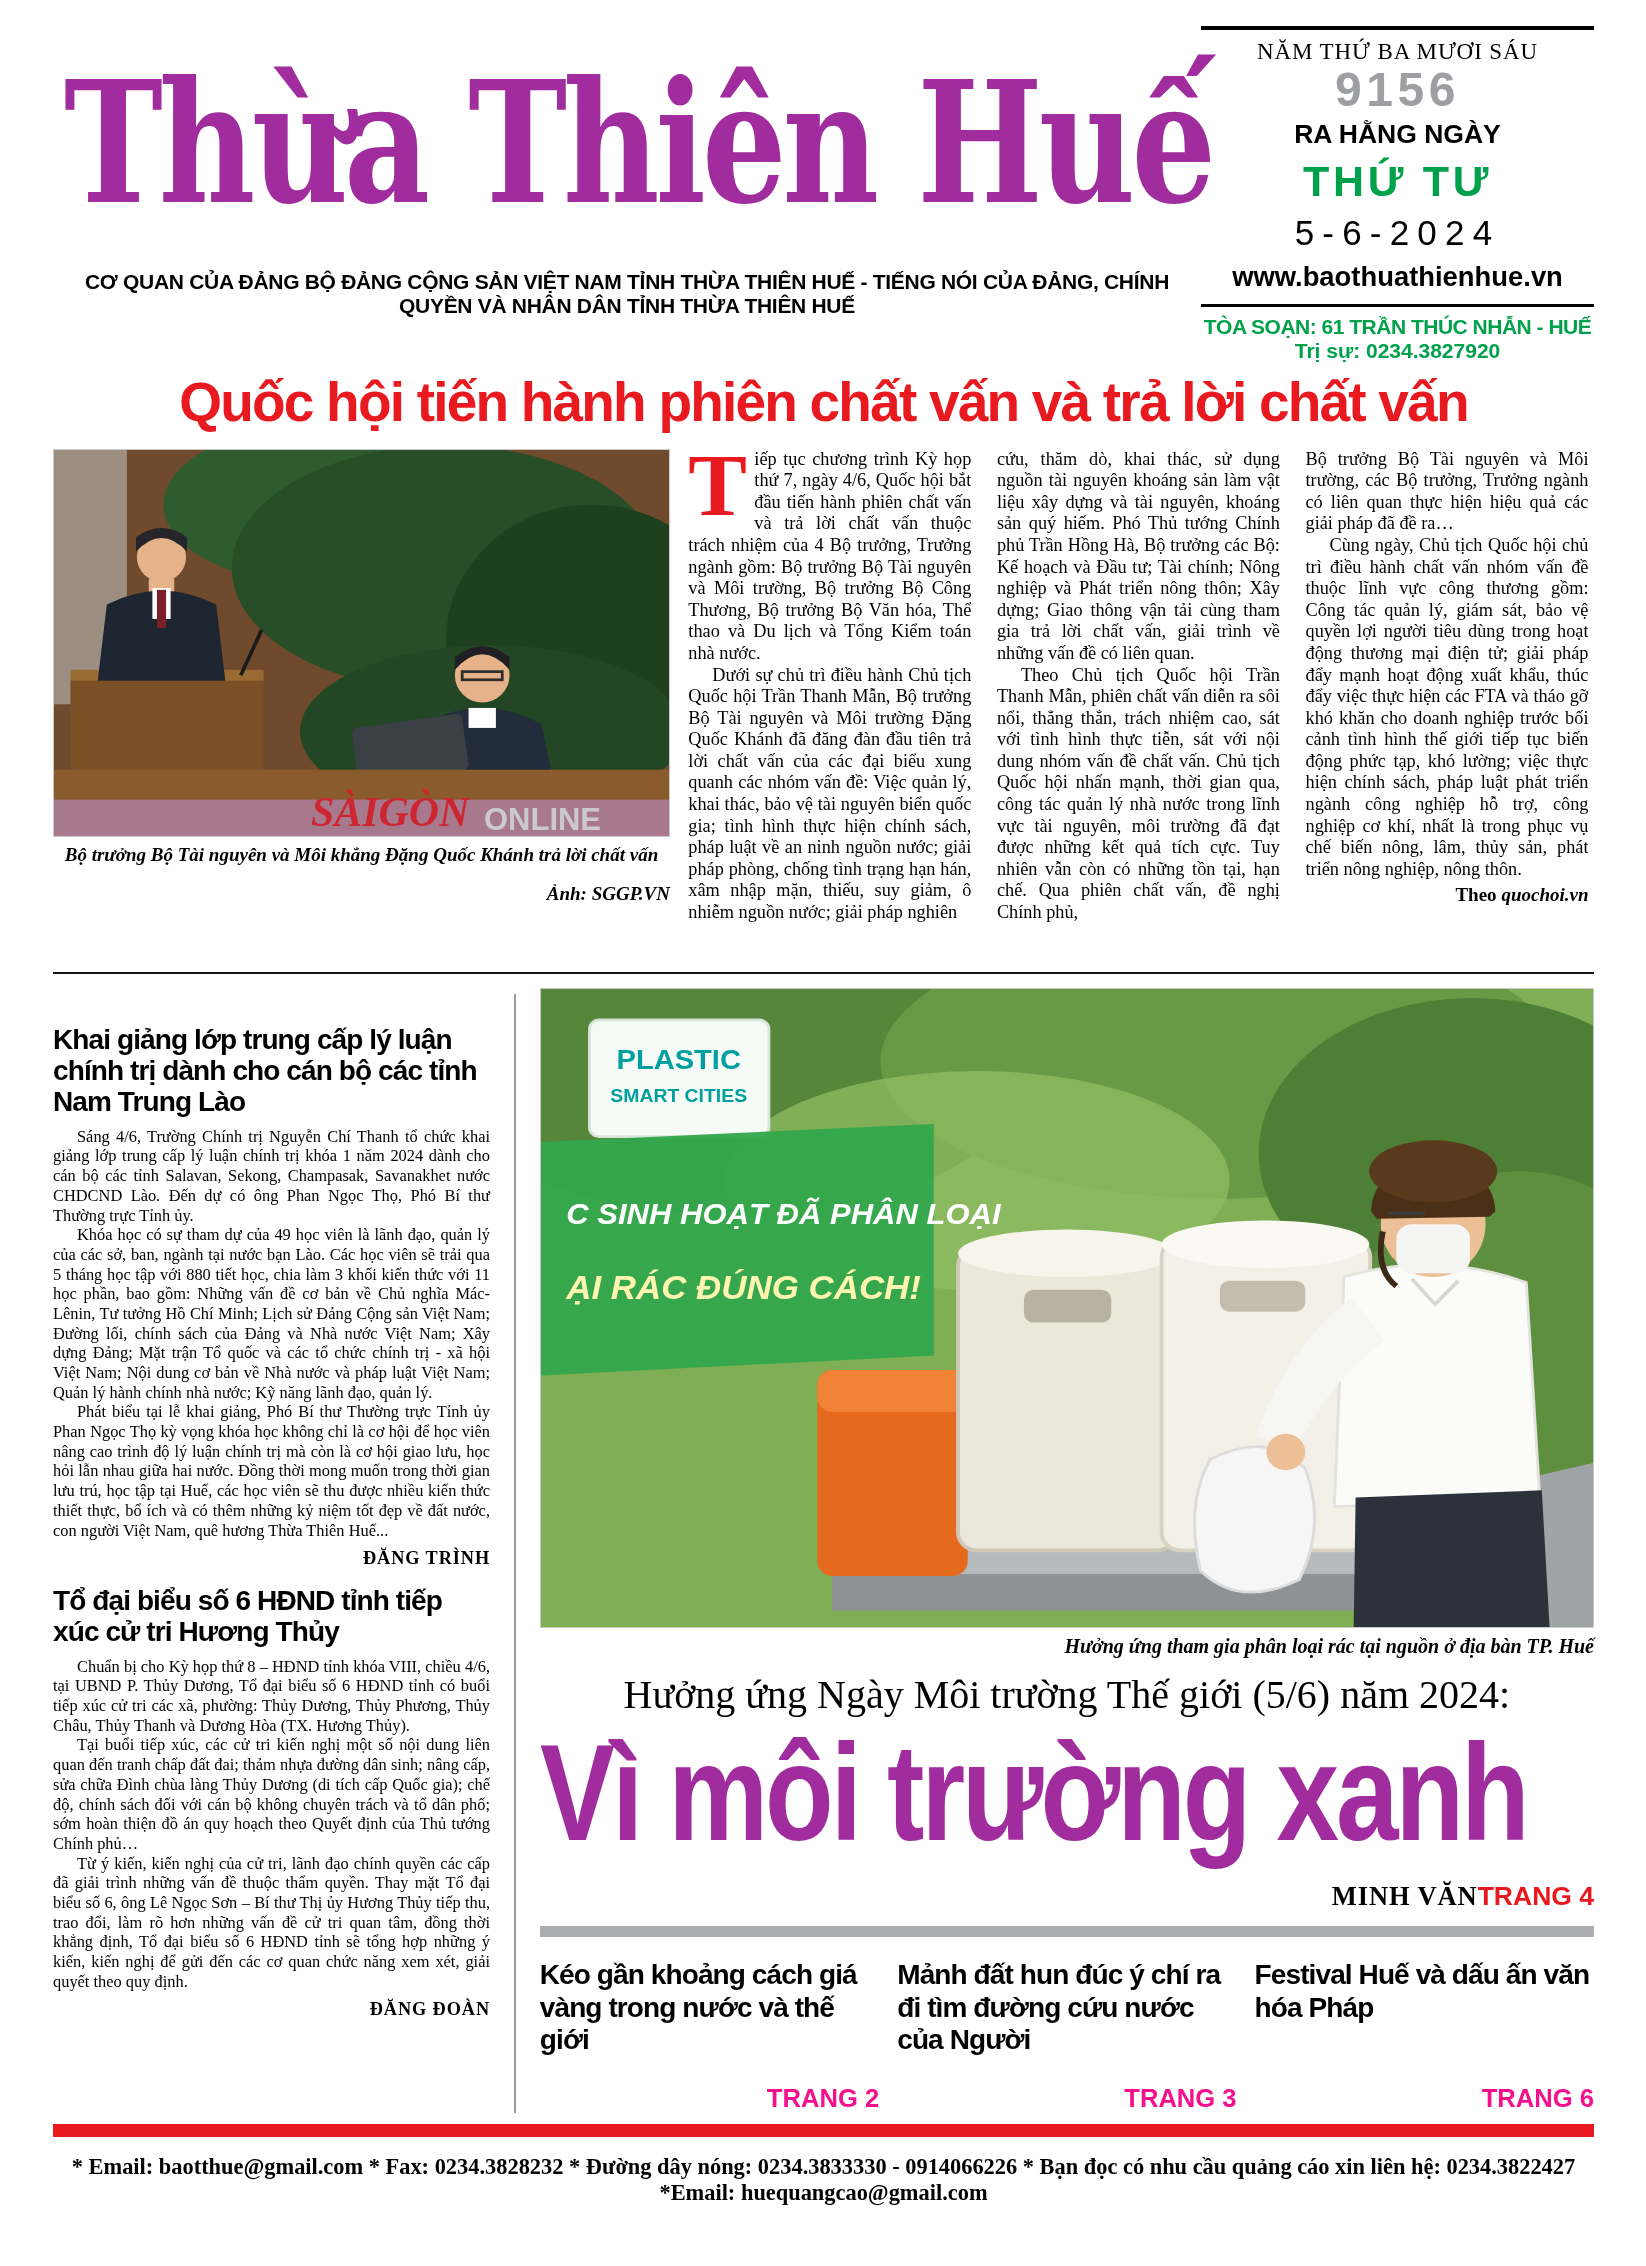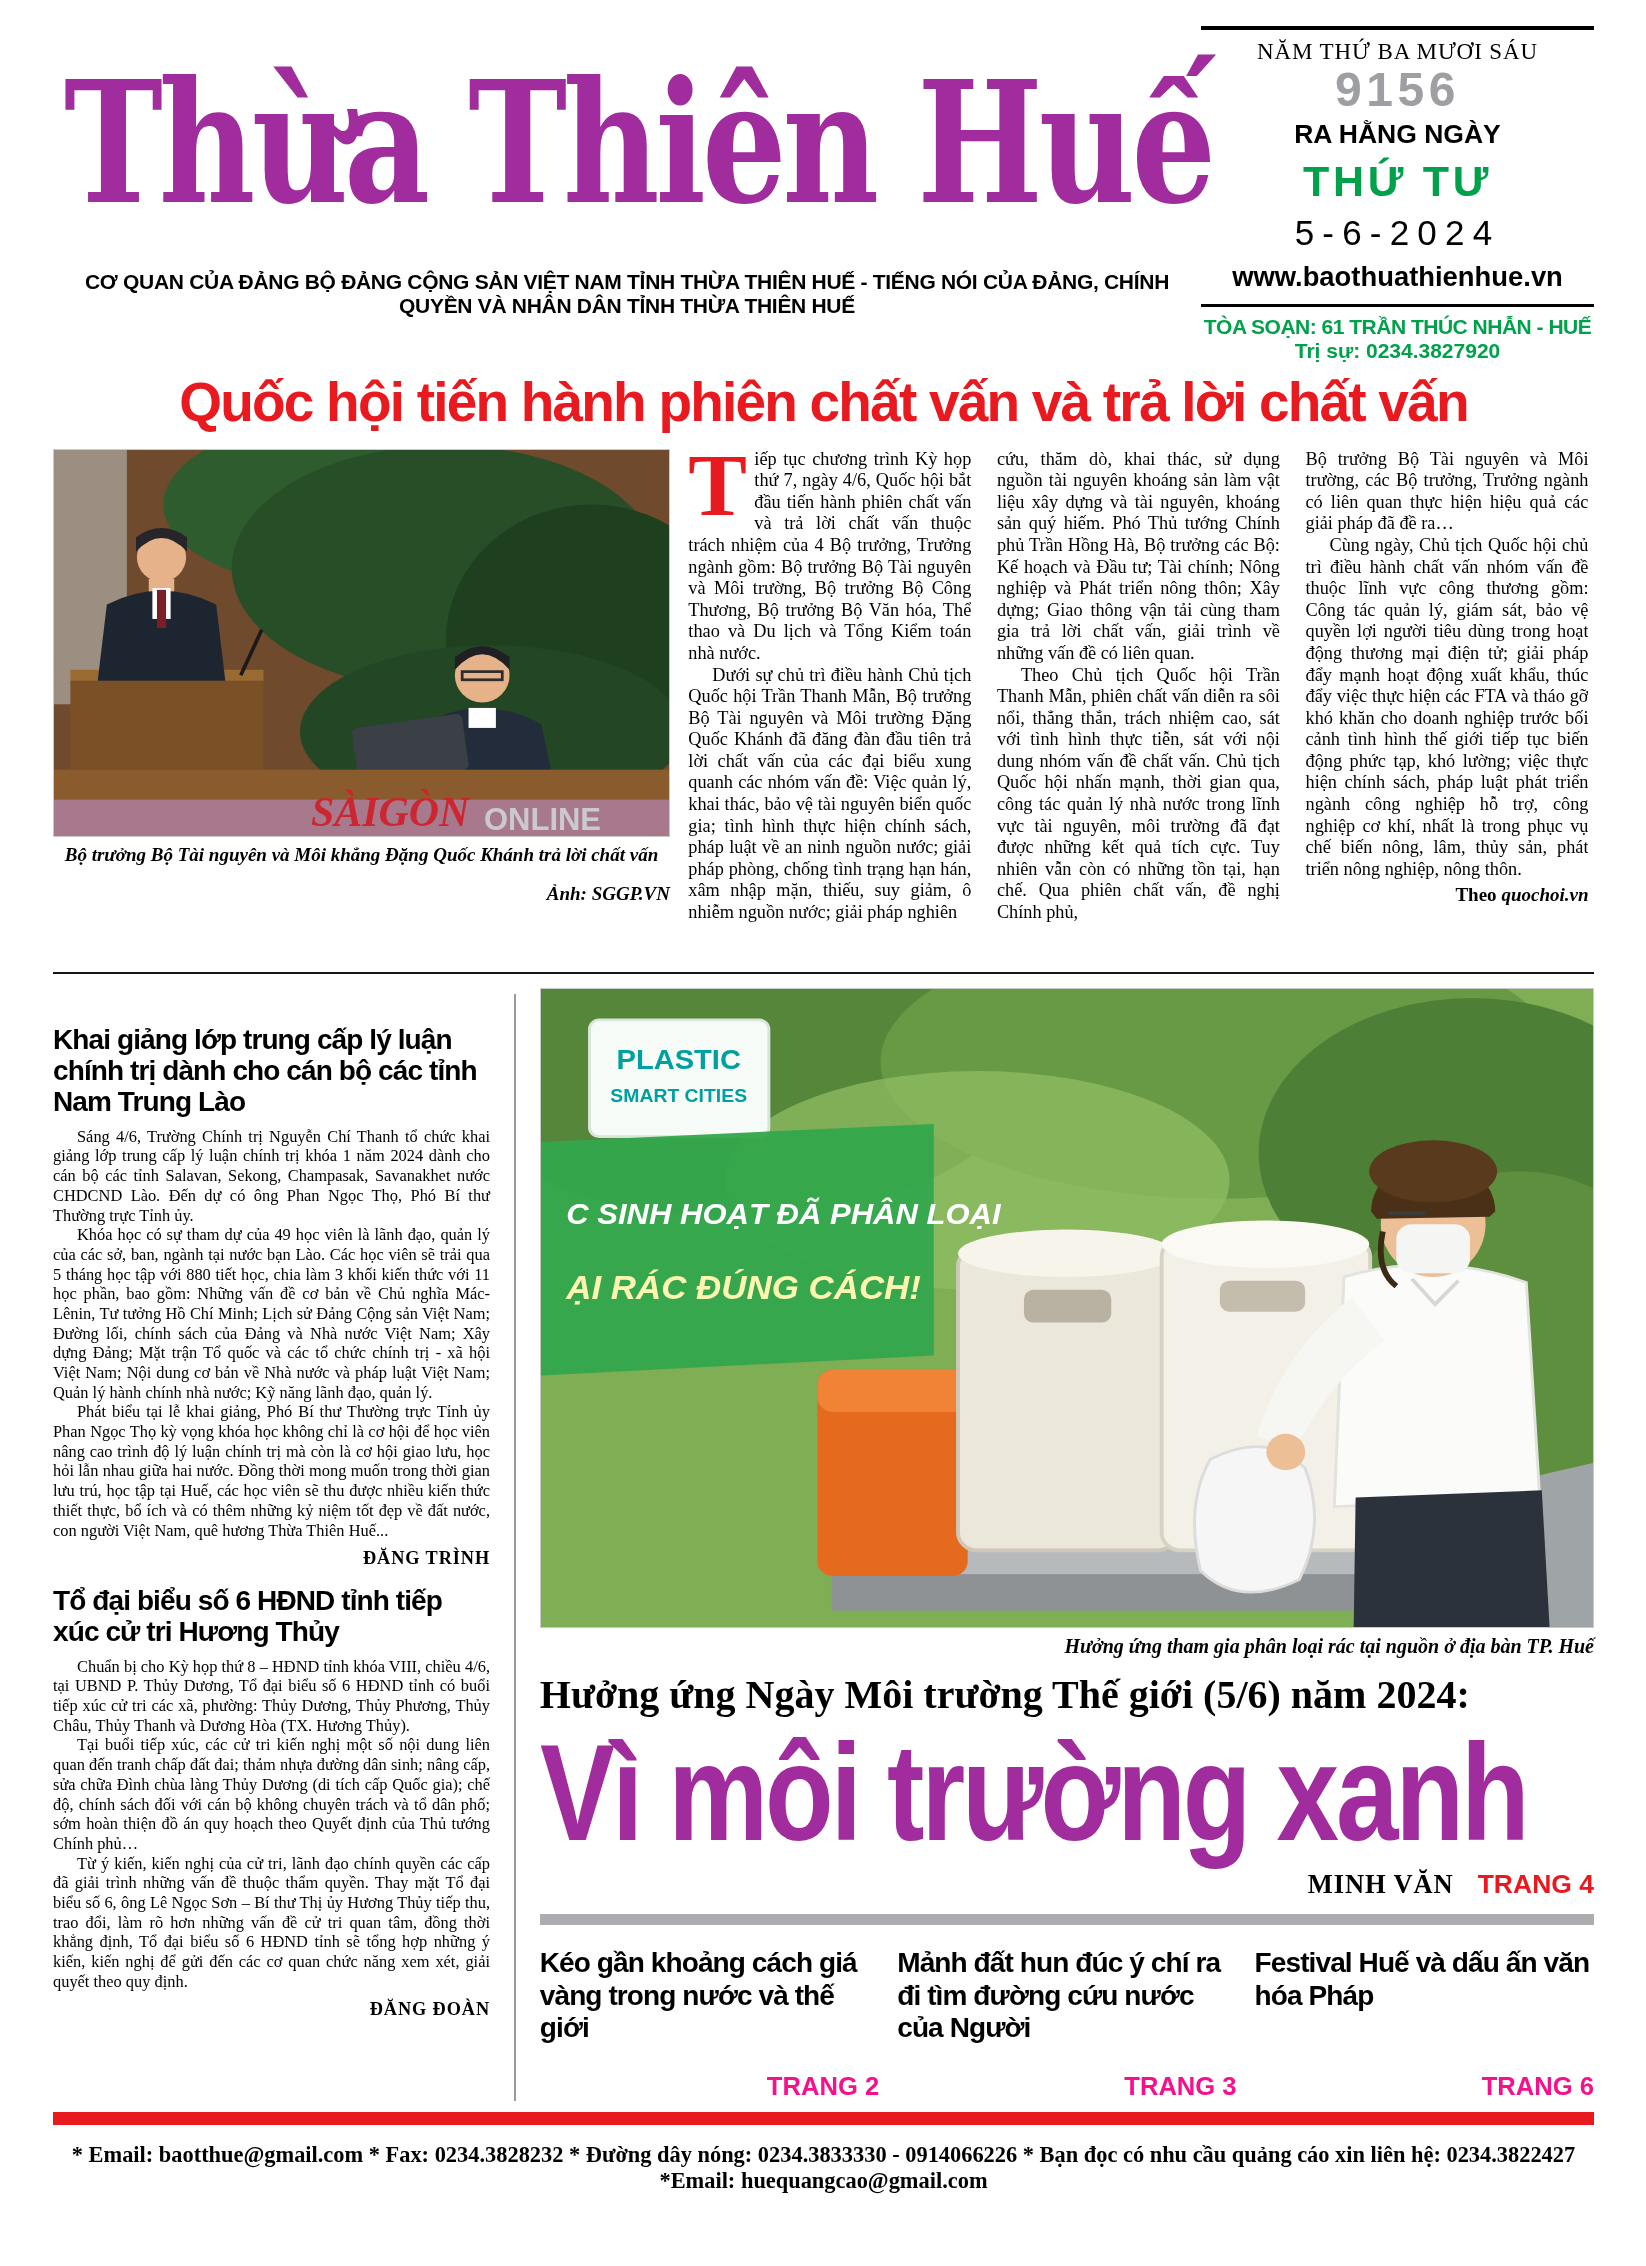--- a/index.html
+++ b/index.html
@@ -67,27 +67,27 @@
   .lower-right{flex:1; min-width:0;}
   .left-headline{
     font-family:"Liberation Sans", sans-serif; font-weight:bold; font-size:28px;
     line-height:1.12; letter-spacing:-0.9px; margin:5.5px 0 9.1px;
   }
   .left-body p{font-size:16.4px; line-height:1.2; text-align:justify; text-indent:24px; margin:0;}
   .left-byline{text-align:right; font-weight:bold; font-size:18.3px; letter-spacing:0.9px; margin:7.3px 0 16.4px;}
   
   .env-photo{width:100%; height:640px; display:block; border:0.9px solid #c9c9c9;}
   .env-caption{font-style:italic; font-weight:bold; font-size:20px; text-align:right; margin-top:7.3px;}
-  .env-kicker{font-size:40px; font-weight:bold; margin-top:12.8px;}
+  .env-kicker{font-size:40px; font-weight:normal; margin-top:12.8px;text-align:center;}
   .env-headline{
     color:var(--purple); font-family:"Liberation Sans", sans-serif; font-weight:bold;
     font-size:137px; line-height:0.98; letter-spacing:-3.7px; white-space:nowrap;
     transform:scaleX(0.82); transform-origin:left; margin-top:7.3px;
   }
-  .env-byline-row{display:flex; justify-content:flex-end; gap:24px; font-size:26.5px; font-weight:bold; margin-top:9px;}
+  .env-byline-row{display:flex; justify-content:flex-end; font-size:26.5px; font-weight:bold; margin-top:21px;}
   .env-author{letter-spacing:0.9px;}
   .env-pageref{color:var(--red); font-family:"Liberation Sans", sans-serif;}
   .gray-bar{height:11px; background:var(--gray_bar); margin:14.6px 0 22px;}
   .teasers{display:flex; gap:18px;}
   .teaser{flex:1; display:flex; flex-direction:column; justify-content:space-between; height:154px;}
   .teaser-title{
     font-family:"Liberation Sans", sans-serif; font-weight:bold; font-size:28px;
     line-height:1.16; letter-spacing:-0.9px;
   }
   .teaser-page{color:var(--pink); font-family:"Liberation Sans", sans-serif; font-weight:bold; font-size:25.6px; text-align:right;}

